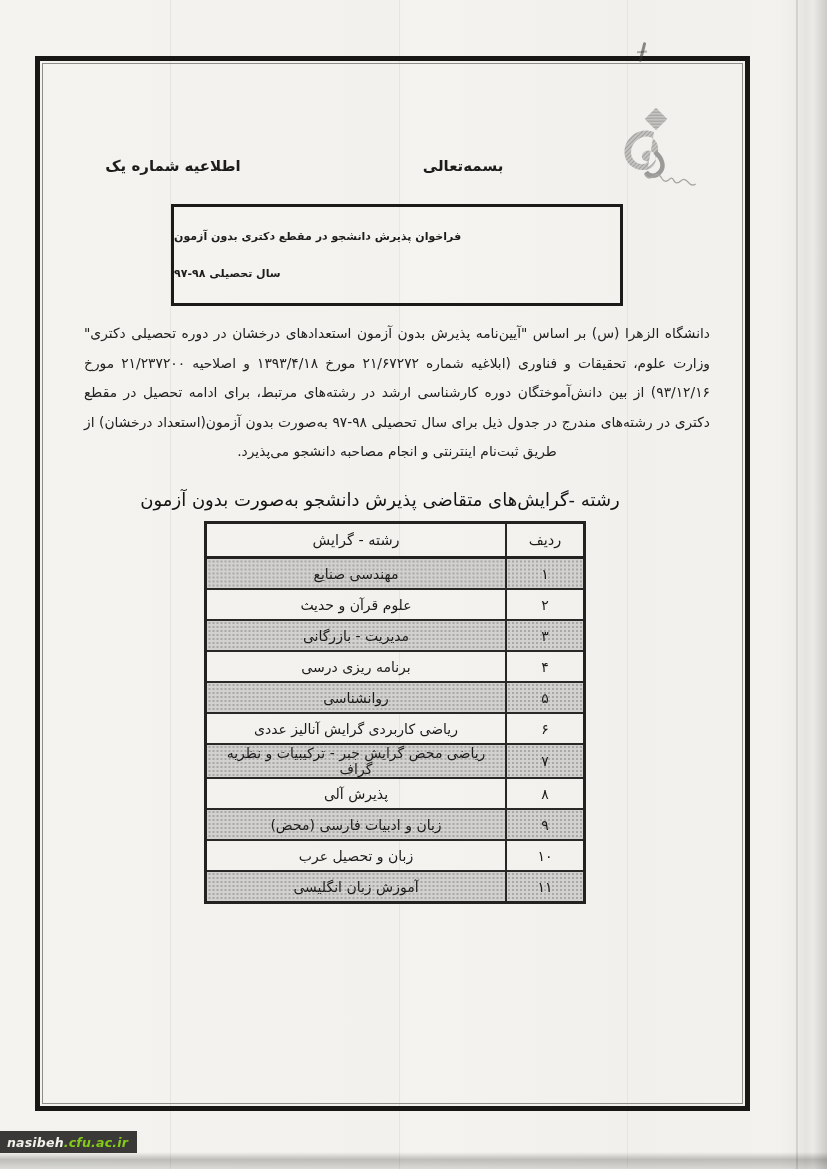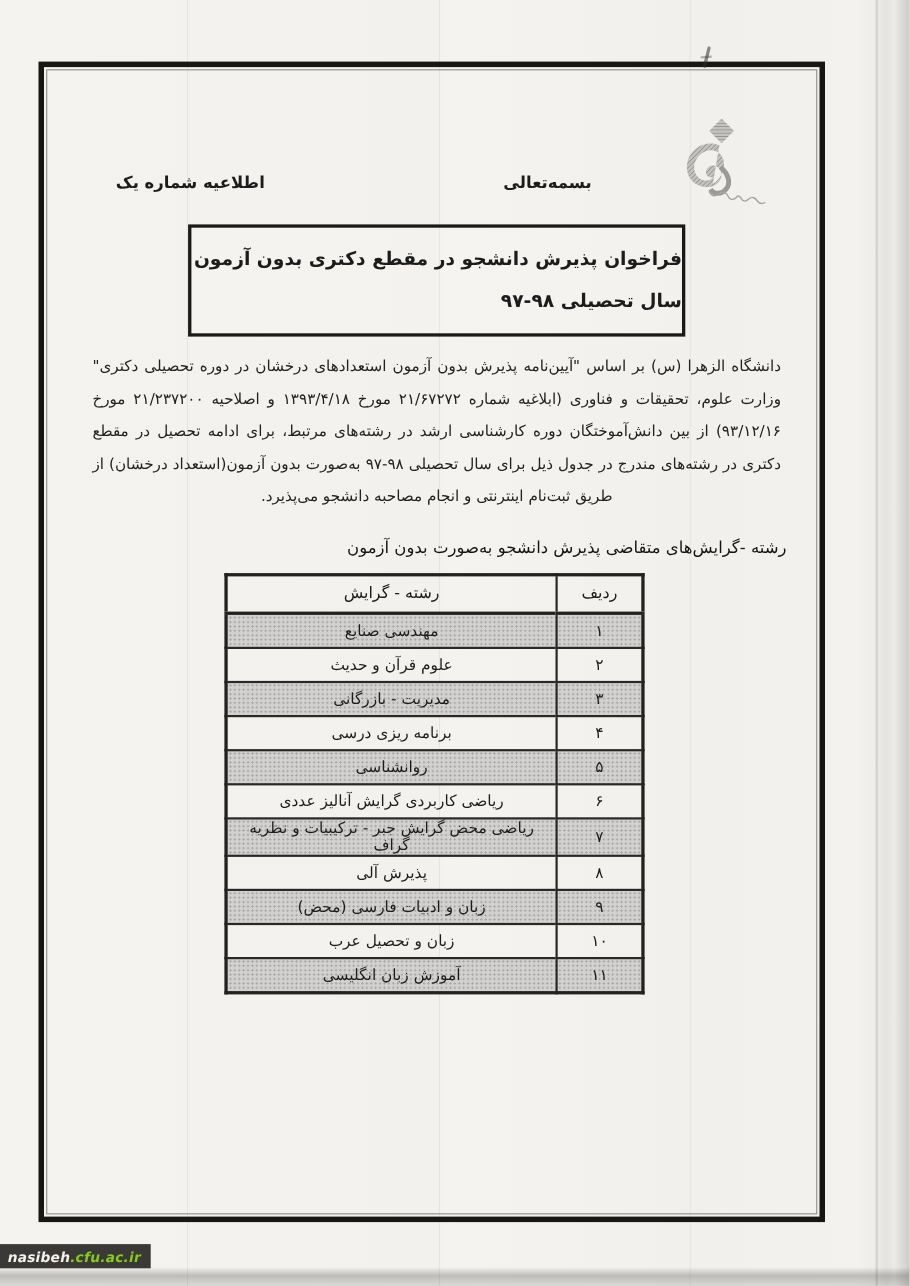--- a/index.html
+++ b/index.html
@@ -15,34 +15,34 @@
   .scan-bottom{position:absolute;left:0;right:0;bottom:0;height:17px;
                background:linear-gradient(to bottom,rgba(0,0,0,0) 0%,rgba(0,0,0,0.22) 45%,rgba(0,0,0,0.10) 100%);}
   
   .frame{position:absolute;left:35px;top:56px;width:705px;height:1045px;border:5px solid #191715;}
   .frame::after{content:"";position:absolute;inset:2px;border:1px solid #8f8d8a;}
   .pen-mark{position:absolute;left:641px;top:42px;width:3px;height:20px;background:rgba(50,48,45,0.55);
             transform:rotate(14deg);border-radius:2px;}
   .pen-mark::after{content:"";position:absolute;left:-4px;top:9px;width:10px;height:2px;background:rgba(50,48,45,0.35);transform:rotate(-18deg);}
   
   .logo{position:absolute;left:610px;top:108px;opacity:.85;}
-  .besmele{position:absolute;left:388px;top:157px;width:150px;
+  .besmele{position:absolute;left:388px;top:157px;width:150px;text-align:center;
            font-weight:bold;font-size:15px;direction:rtl;}
   .notice{position:absolute;left:103px;top:157px;width:140px;text-align:center;
           font-weight:bold;font-size:15px;direction:rtl;}
   
   .title-box{position:absolute;left:171px;top:204px;width:446px;height:96px;border:3px solid #1c1a18;
-             display:flex;flex-direction:column;justify-content:space-evenly;align-items:flex-start;
-             direction:rtl;font-weight:bold;font-size:17px;background:rgba(255,255,255,0.12);}
+             display:flex;flex-direction:column;justify-content:space-evenly;align-items:flex-end;
+             direction:rtl;font-weight:bold;font-size:11px;background:rgba(255,255,255,0.12);}
   
   .intro{position:absolute;left:84px;top:319px;width:626px;direction:rtl;text-align:justify;
          text-align-last:center;font-size:13.8px;line-height:29.5px;color:#222;}
   
-  .caption{position:absolute;left:93px;top:489px;width:622px;direction:rtl;
-           font-size:15px;color:#141414;}
+  .caption{position:absolute;left:69px;top:489px;width:622px;text-align:center;direction:rtl;
+           font-size:18px;color:#141414;}
   
   table.fields{position:absolute;left:204px;top:521px;width:382px;border-collapse:collapse;
                direction:rtl;font-size:14px;color:#1b1b1b;border:3px solid #242220;}
   table.fields th,table.fields td{border:2px solid #2a2826;text-align:center;padding:0 4px;}
   table.fields th{height:32px;font-weight:normal;font-size:14.5px;border-bottom:3px solid #242220;}
   table.fields td{height:29px;}
   th.c-no,td.c-no{width:68px;}
   tbody tr:nth-child(odd) td{
       background-color:#d2d1cf;
       background-image:radial-gradient(rgba(72,72,72,0.30) 1px,rgba(0,0,0,0) 1.1px);

